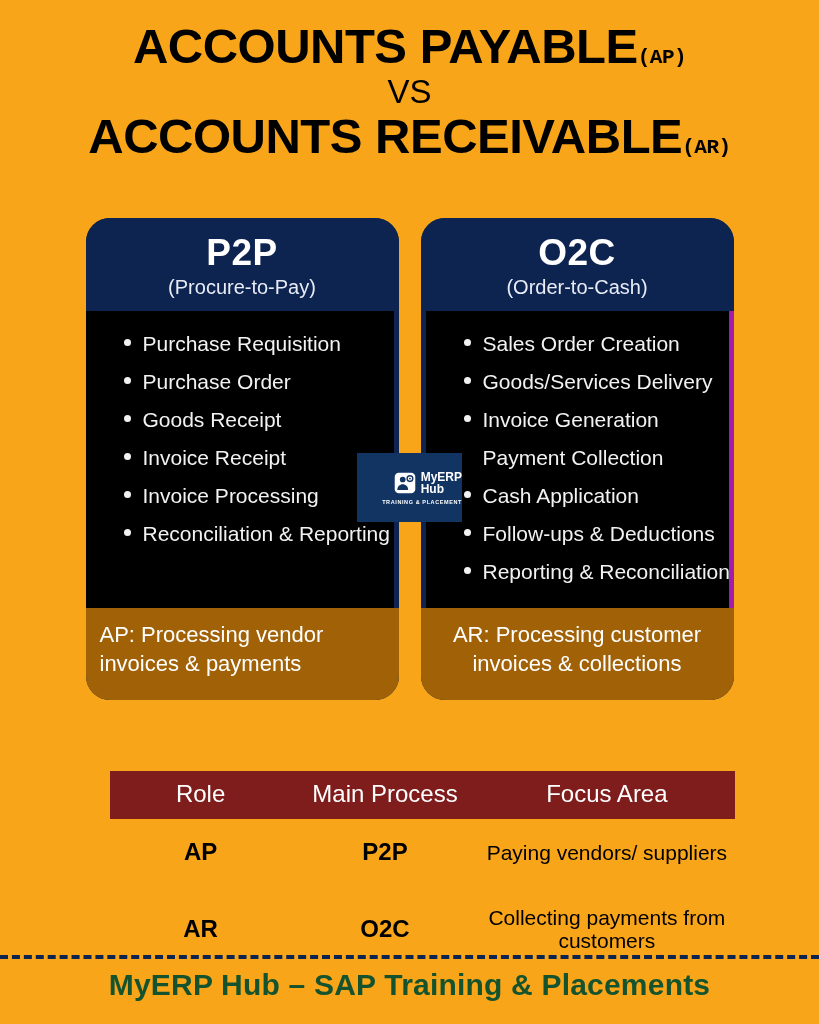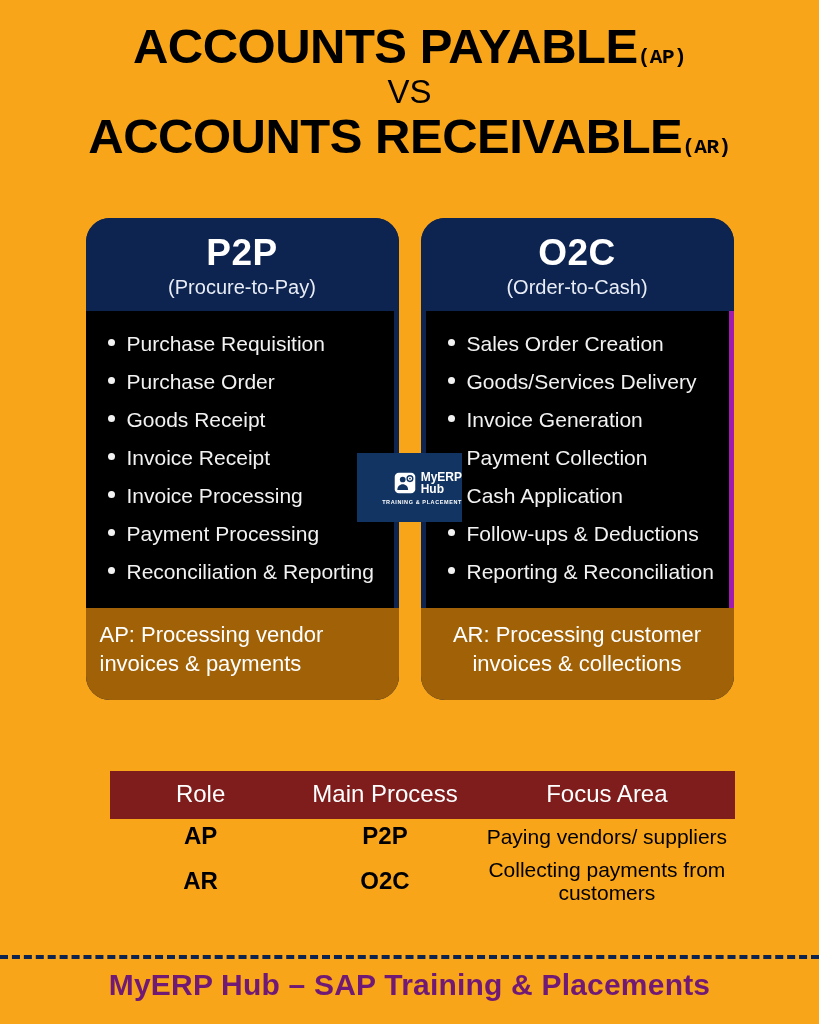--- a/index.html
+++ b/index.html
@@ -70,21 +70,21 @@
   }
   .card-subtitle {
     color: #e8ecf5;
     font-size: 20px;
     font-weight: normal;
     line-height: 1.2;
     margin-top: 2px;
   }
   .card-body {
     background: #000000;
-    padding: 14px 0 14px 0;
+    padding: 14px 0 14px 16px;
     min-height: 297px;
     box-sizing: border-box;
   }
   .card-body.right-body {
     border-left: 5px solid #0d2350;
     border-right: 5px solid #a21caf;
   }
   .card-body.left-body {
     border-right: 5px solid #0d2350;
   }
@@ -180,21 +180,21 @@
     color: #ffffff;
     font-size: 24px;
     font-weight: normal;
     padding: 9px 0 11px 0;
     text-align: center;
   }
   .cmp-table tbody td {
     color: #000000;
     text-align: center;
     vertical-align: middle;
-    padding: 4px 0;
+    padding: 20px 0;
     line-height: 1.12;
   }
   .cell-role { font-size: 24px; font-weight: bold; }
   .cell-process { font-size: 24px; font-weight: bold; }
   .cell-focus { font-size: 21px; font-weight: normal; }
   .col-role { width: 29%; }
   .col-process { width: 30%; }
   .col-focus { width: 41%; }
 
   
@@ -206,21 +206,21 @@
     border-top: 4px dashed #0d2350;
   }
   .footer-bar {
     position: absolute;
     top: 968px;
     left: 0;
     width: 819px;
     text-align: center;
   }
   .footer-text {
-    color: #701a75;
+    color: #14532d;
     font-size: 30px;
     font-weight: bold;
     letter-spacing: 0.2px;
   }
 </style>
 </head>
 <body>
 
 <div class="title-block">
   <div class="title-line title-line-1"><span>ACCOUNTS PAYABLE</span><span class="title-sub-abbr">(AP)</span></div>
@@ -249,24 +249,20 @@
             <span class="bullet-dot"></span>
             <span>Goods Receipt</span>
           </li>
         <li class="bullet-item">
             <span class="bullet-dot"></span>
             <span>Invoice Receipt</span>
           </li>
         <li class="bullet-item">
             <span class="bullet-dot"></span>
             <span>Invoice Processing</span>
-          </li>
-        <li class="bullet-item">
-            <span class="bullet-dot"></span>
-            <span>Payment Processing</span>
           </li>
         <li class="bullet-item">
             <span class="bullet-dot"></span>
             <span>Reconciliation &amp; Reporting</span>
           </li>
       </ul>
     </div>
     <div class="card-footer">AP: Processing vendor invoices &amp; payments</div>
   </div>
 

